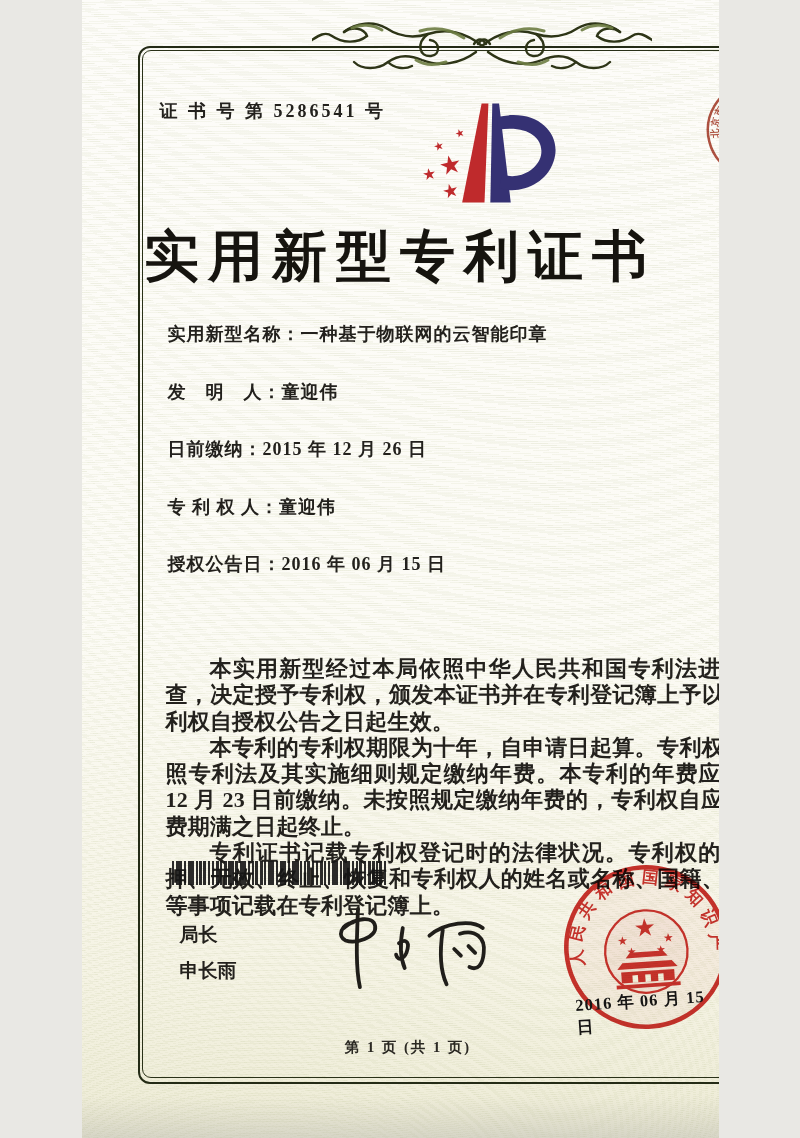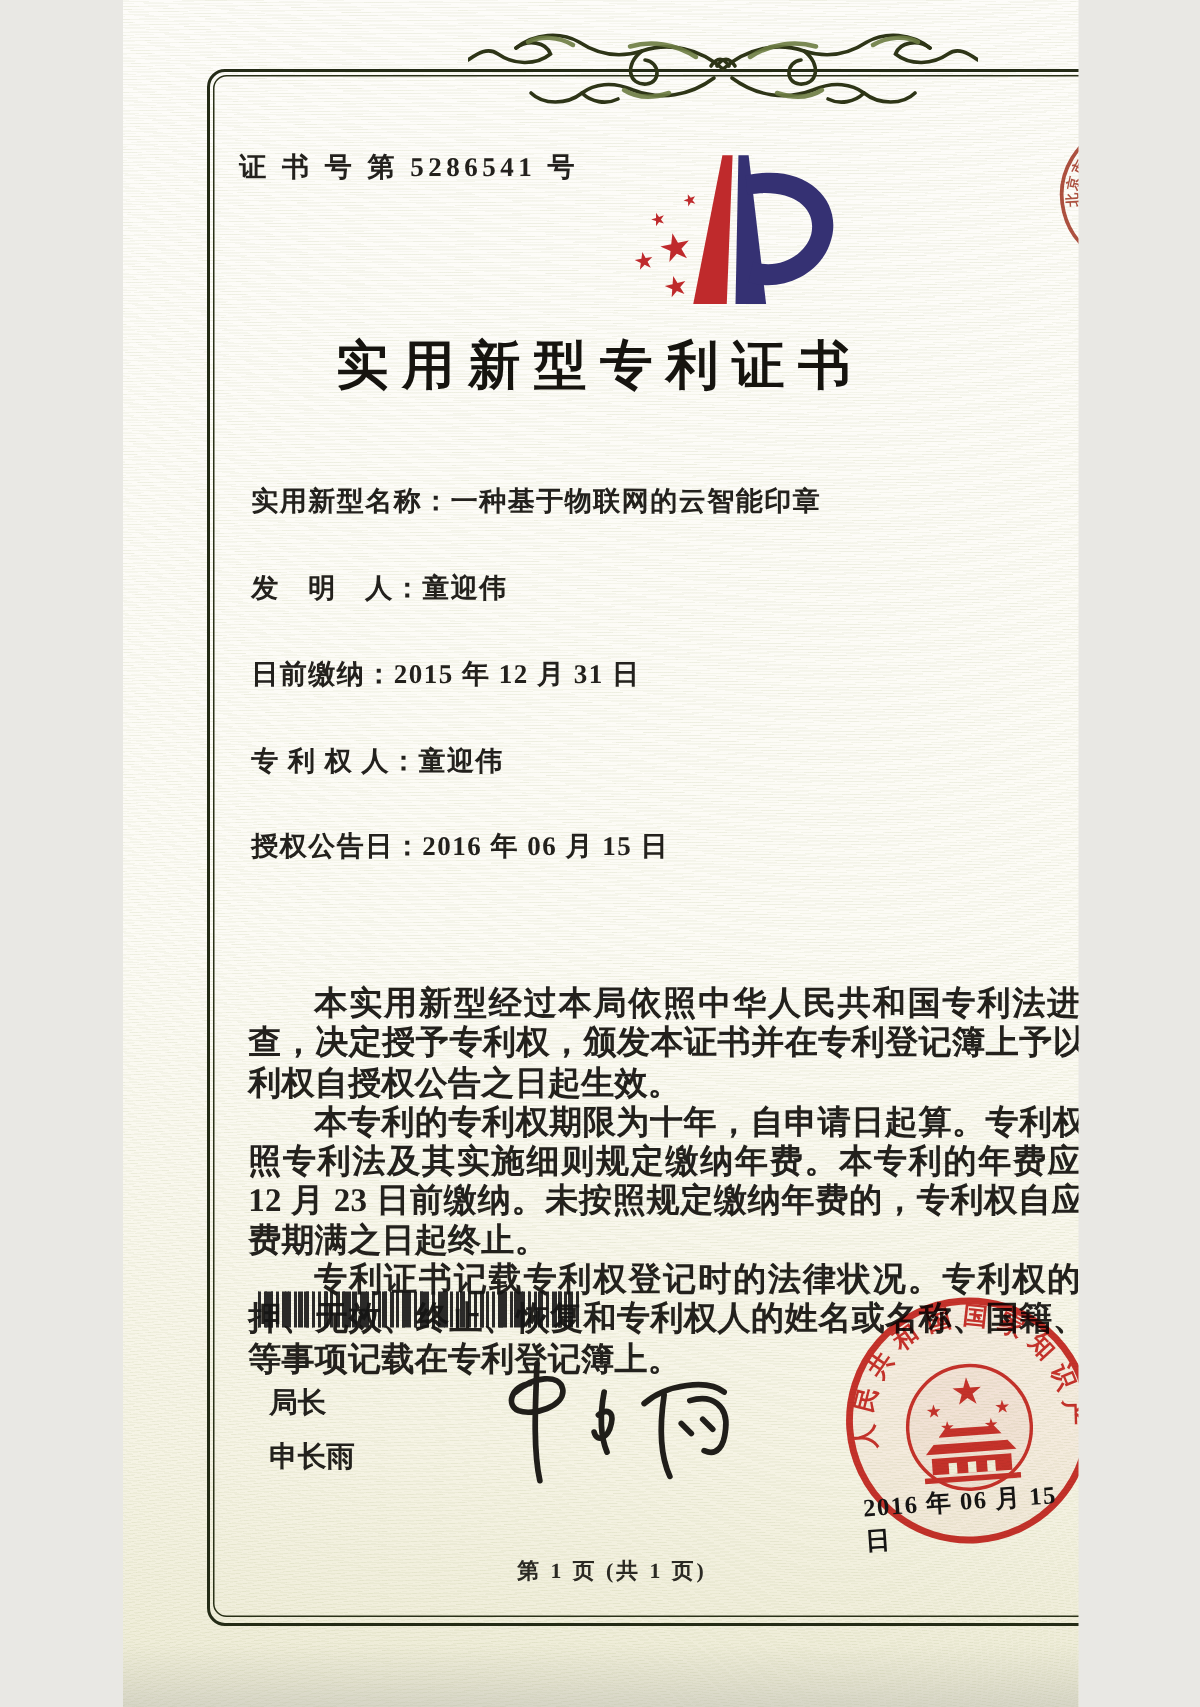--- a/index.html
+++ b/index.html
@@ -17,21 +17,21 @@
     border:2px solid #242b16;border-radius:12px;}
   .frame-inner{position:absolute;left:60px;top:50px;width:688px;height:1026px;
     border:1px solid #2a3118;border-radius:9px;}
   .ornament{position:absolute;left:230px;top:12px;width:340px;height:70px;}
   .cert-no{position:absolute;left:78px;top:99px;font-size:18px;font-weight:700;
     letter-spacing:3px;color:#23211d;}
   .logo{position:absolute;left:318px;top:96px;width:170px;height:118px;}
   .tax-stamp{position:absolute;left:623px;top:80px;width:100px;height:100px;
     transform:rotate(-14deg);mix-blend-mode:multiply;}
   .title{position:absolute;left:0;right:0;top:220px;text-align:center;
-    font-size:35px;font-weight:700;letter-spacing:9px;color:#16140f;}
+    font-size:55px;font-weight:700;letter-spacing:9px;color:#16140f;}
   .fields{position:absolute;left:86px;top:322px;width:630px;color:#23211d;}
   .field-row{height:57.5px;font-size:18px;font-weight:700;letter-spacing:1px;}
   .paras{position:absolute;left:84px;top:656px;width:648px;color:#23211d;}
   .paras p{margin:0;font-size:22px;line-height:26.3px;font-weight:600;
     text-indent:2em;text-align:justify;letter-spacing:0.2px;}
   .barcode{position:absolute;left:90px;top:861px;width:214px;height:24px;opacity:.9;
     background:
       repeating-linear-gradient(90deg,#151515 0 2px,rgba(0,0,0,0) 2px 4px),
       repeating-linear-gradient(90deg,#151515 0 1px,rgba(0,0,0,0) 1px 9px),
       repeating-linear-gradient(90deg,rgba(0,0,0,0) 0 5px,#151515 5px 8px,rgba(0,0,0,0) 8px 13px);}
@@ -103,21 +103,21 @@
       <text x="70" y="66" fill="#a8402e" font-size="13.5" font-weight="bold" letter-spacing="2" text-anchor="middle">印花税</text>
       <text x="70" y="84" fill="#a8402e" font-size="12.5" font-weight="bold" letter-spacing="1" text-anchor="middle">代扣专用章</text>
     </g>
   </svg>
 
   <div class="title">实用新型专利证书</div>
 
   <div class="fields">
     <div class="field-row"><span>实用新型名称：</span><span>一种基于物联网的云智能印章</span></div>
     <div class="field-row"><span>发　明　人：</span><span>童迎伟</span></div>
-    <div class="field-row"><span>日前缴纳：</span><span>2015 年 12 月 31 日</span></div>
+    <div class="field-row"><span>日前缴纳：</span><span>2015 年 12 月 26 日</span></div>
     <div class="field-row"><span>专 利 权 人：</span><span>童迎伟</span></div>
     <div class="field-row"><span>授权公告日：</span><span>2016 年 06 月 15 日</span></div>
   </div>
 
   <div class="paras">
     <p>本实用新型经过本局依照中华人民共和国专利法进行初步审查，决定授予专利权，颁发本证书并在专利登记簿上予以登记。专利权自授权公告之日起生效。</p>
     <p>本专利的专利权期限为十年，自申请日起算。专利权人应当依照专利法及其实施细则规定缴纳年费。本专利的年费应当在每年 12 月 23 日前缴纳。未按照规定缴纳年费的，专利权自应当缴纳年费期满之日起终止。</p>
     <p>专利证书记载专利权登记时的法律状况。专利权的转移、质押、无效、终止、恢复和专利权人的姓名或名称、国籍、地址变更等事项记载在专利登记簿上。</p>
   </div>
 

